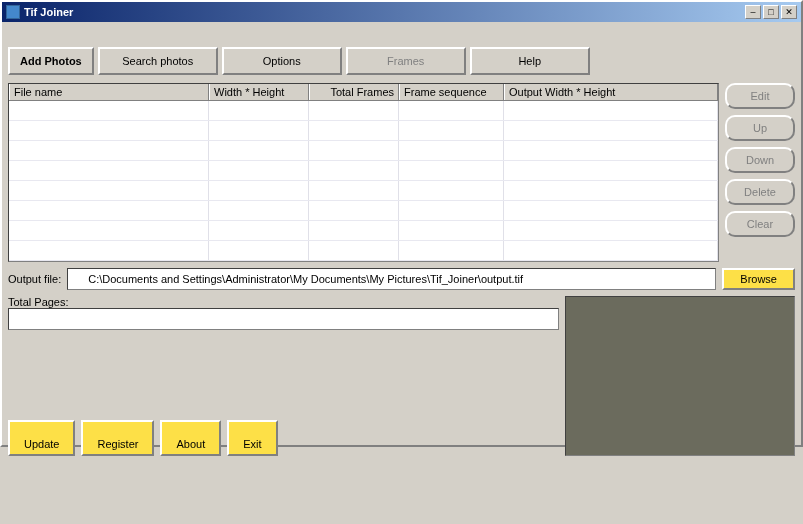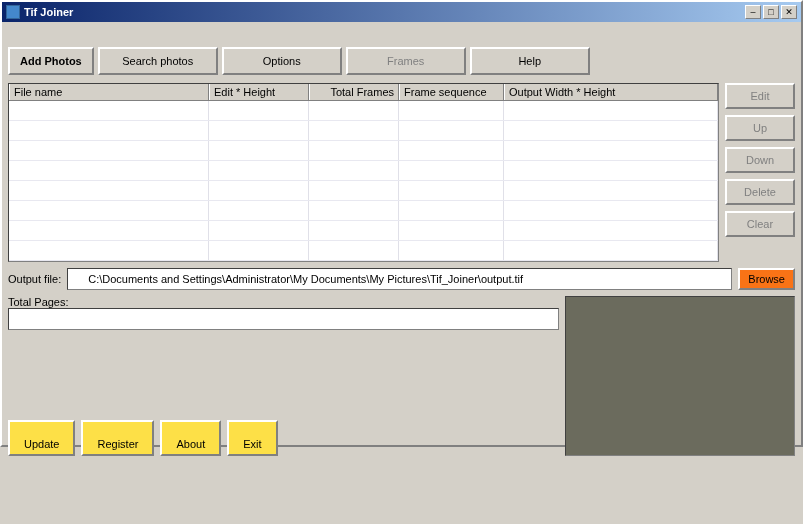--- a/index.html
+++ b/index.html
@@ -155,20 +155,21 @@
       height: 26px;
       background: #d4d0c8;
       border: 2px solid;
       border-color: #ffffff #808080 #808080 #ffffff;
       cursor: pointer;
       font-size: 11px;
     }
     .side-btn.disabled {
       color: #808080;
       cursor: default;
+      border-radius: 10px;
     }
     .output-row {
       display: flex;
       align-items: center;
       gap: 6px;
     }
     .output-label {
       font-size: 11px;
       white-space: nowrap;
     }
@@ -177,22 +178,22 @@
       height: 22px;
       border: 1px solid #808080;
       border-top-color: #404040;
       border-left-color: #404040;
       background: white;
       padding: 2px 20px;
       font-size: 11px;
     }
     .browse-btn {
       height: 22px;
-      padding: 0 8px;
-      background: #f97316;
+      padding: 0 16px;
+      background: #fde047;
       border: 2px solid;
       border-color: #ffffff #808080 #808080 #ffffff;
       cursor: pointer;
       font-size: 11px;
       white-space: nowrap;
     }
     .bottom-section {
       display: flex;
       gap: 6px;
     }
@@ -261,21 +262,21 @@
       <button class="toolbar-btn wide">Search photos</button>
       <button class="toolbar-btn wide">Options</button>
       <button class="toolbar-btn wide disabled">Frames</button>
       <button class="toolbar-btn wide">Help</button>
     </div>
 
     <div class="main-area">
       <div class="table-container">
         <div class="table-header">
           <div class="table-header-cell col-filename">File name</div>
-          <div class="table-header-cell col-wh">Edit * Height</div>
+          <div class="table-header-cell col-wh">Width * Height</div>
           <div class="table-header-cell col-frames">Total Frames</div>
           <div class="table-header-cell col-seq">Frame sequence</div>
           <div class="table-header-cell col-owh">Output Width * Height</div>
         </div>
         <div class="table-body">
 
           <div class="table-row">
               <div class="table-cell col-filename"></div>
               <div class="table-cell col-wh"></div>
               <div class="table-cell col-frames"></div>

